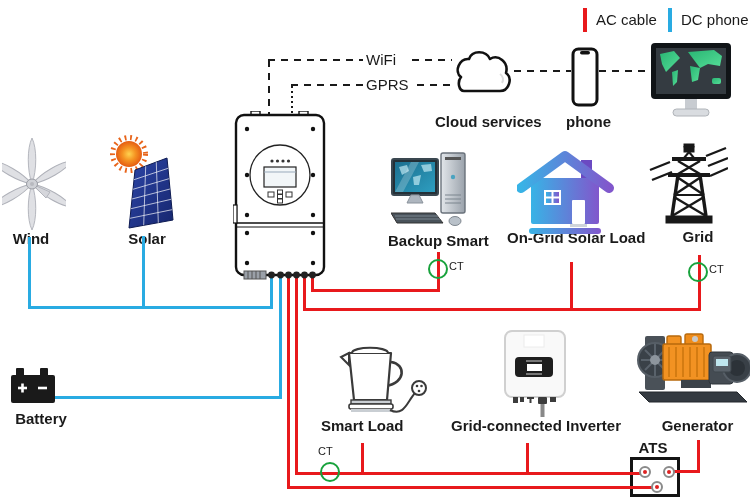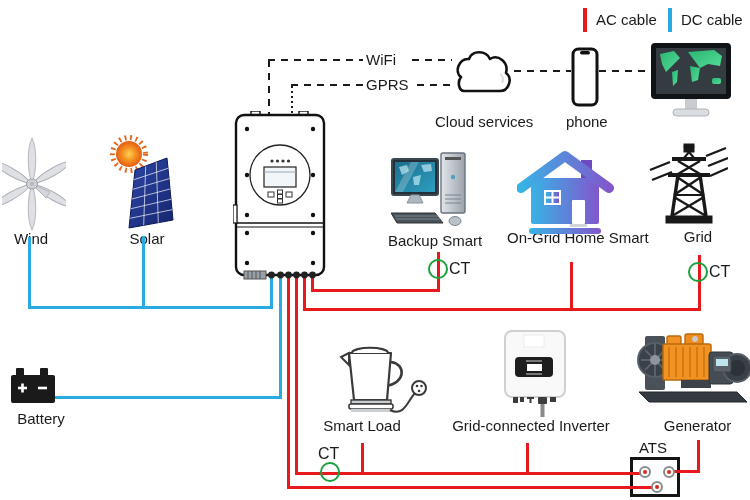--- a/index.html
+++ b/index.html
@@ -1,50 +1,50 @@
 <!DOCTYPE html>
 <html><head>
 <meta charset="utf-8">
 <style>
   html,body{margin:0;padding:0;background:#fff;}
   #stage{position:relative;width:750px;height:500px;background:#fff;overflow:hidden;
          font-family:"Liberation Sans",sans-serif;color:#1a1a1a;}
   .lbl{position:absolute;font-size:15px;line-height:18px;color:#1a1a1a;white-space:nowrap;}
-  .ctr{text-align:center;}
+  .ctr{text-align:center;font-weight:bold;}
   .wire{position:absolute;z-index:1;}
   .ac{background:#e8191c;}
   .dc{background:#29abe2;}
   .z3{z-index:3;}
   .dash-h{position:absolute;height:2px;z-index:1;
           background:repeating-linear-gradient(90deg,#1a1a1a 0 7px,transparent 7px 13px);}
   .dash-v{position:absolute;width:2px;z-index:1;
           background:repeating-linear-gradient(180deg,#1a1a1a 0 7px,transparent 7px 13px);}
   .dot-v{position:absolute;width:2px;z-index:1;
           background:repeating-linear-gradient(180deg,#1a1a1a 0 2px,transparent 2px 5px);}
   .ct-ring{position:absolute;width:16px;height:16px;border:2.5px solid #18a23c;
            border-radius:50%;z-index:4;background:transparent;}
-  .ct-lbl{position:absolute;font-size:16px;z-index:4;}
+  .ct-lbl{position:absolute;font-size:11px;z-index:4;}
   .legend-bar{position:absolute;width:4px;height:24px;top:8px;}
   .ats-box{position:absolute;left:630px;top:457px;width:50px;height:40px;
            border:3px solid #141414;background:#fff;z-index:2;box-sizing:border-box;}
   .ats-term{position:absolute;width:8px;height:8px;border:2px solid #8a8a8a;border-radius:50%;
             background:#fff;z-index:4;}
   .ats-term::after{content:"";position:absolute;left:2px;top:2px;width:4px;height:4px;
             border-radius:50%;background:#d22;}
   svg{position:absolute;z-index:2;}
 </style>
 </head>
 <body>
 
 <div id="stage">
 
   <div class="legend-bar ac" style="left:583px;"></div>
   <div class="lbl" style="left:596px;top:11px;">AC cable</div>
   <div class="legend-bar dc" style="left:668px;"></div>
-  <div class="lbl" style="left:681px;top:11px;">DC cable</div>
+  <div class="lbl" style="left:681px;top:11px;">DC phone</div>
 
   <div class="dash-v" style="left:268px;top:60px;height:54px;"></div>
   <div class="dash-h" style="left:268px;top:59px;width:95px;"></div>
   <div class="dash-h" style="left:412px;top:59px;width:40px;"></div>
   <div class="lbl" style="left:366px;top:51px;">WiFi</div>
   <div class="dot-v" style="left:291px;top:86px;height:28px;"></div>
   <div class="dash-h" style="left:291px;top:84px;width:73px;"></div>
   <div class="dash-h" style="left:417px;top:84px;width:33px;"></div>
   <div class="lbl" style="left:366px;top:76px;">GPRS</div>
   <div class="dash-h" style="left:514px;top:70px;width:57px;"></div>
@@ -222,21 +222,21 @@
     <rect x="14" y="30" width="68" height="46" rx="2" fill="url(#hg)"></rect>
     <path d="M4,40 L48,8 L92,40" fill="none" stroke="url(#hg)" stroke-width="10" stroke-linecap="round" stroke-linejoin="round"></path>
     <rect x="27" y="42" width="17" height="15" fill="#fff"></rect>
     <rect x="29" y="44" width="13" height="11" fill="url(#hg)"></rect>
     <line x1="35.5" y1="44" x2="35.5" y2="55" stroke="#fff" stroke-width="2"></line>
     <line x1="29" y1="49.5" x2="42" y2="49.5" stroke="#fff" stroke-width="2"></line>
     <rect x="55" y="52" width="13" height="24" rx="1" fill="#fff"></rect>
     <rect x="53" y="76" width="17" height="3" fill="#cfd4da"></rect>
     <rect x="12" y="80" width="72" height="6" rx="3" fill="url(#hg)"></rect>
   </svg>
-  <div class="lbl ctr" style="left:507px;top:229px;width:126px;">On-Grid Home Smart</div>
+  <div class="lbl ctr" style="left:507px;top:229px;width:126px;">On-Grid Solar Load</div>
 
   <svg style="left:648px;top:140px;" width="80" height="88" viewBox="0 0 80 88">
     <g stroke="#181818" fill="none">
       <rect x="36" y="4" width="10" height="8" fill="#181818"></rect>
       <line x1="36" y1="6" x2="46" y2="18" stroke-width="2"></line>
         <line x1="46" y1="6" x2="36" y2="18" stroke-width="2"></line>
       <line x1="24" y1="19" x2="58" y2="19" stroke-width="4"></line>
       <line x1="30" y1="21" x2="52" y2="34" stroke-width="2.4"></line>
         <line x1="52" y1="21" x2="30" y2="34" stroke-width="2.4"></line>
       <line x1="20" y1="35" x2="62" y2="35" stroke-width="4"></line>

